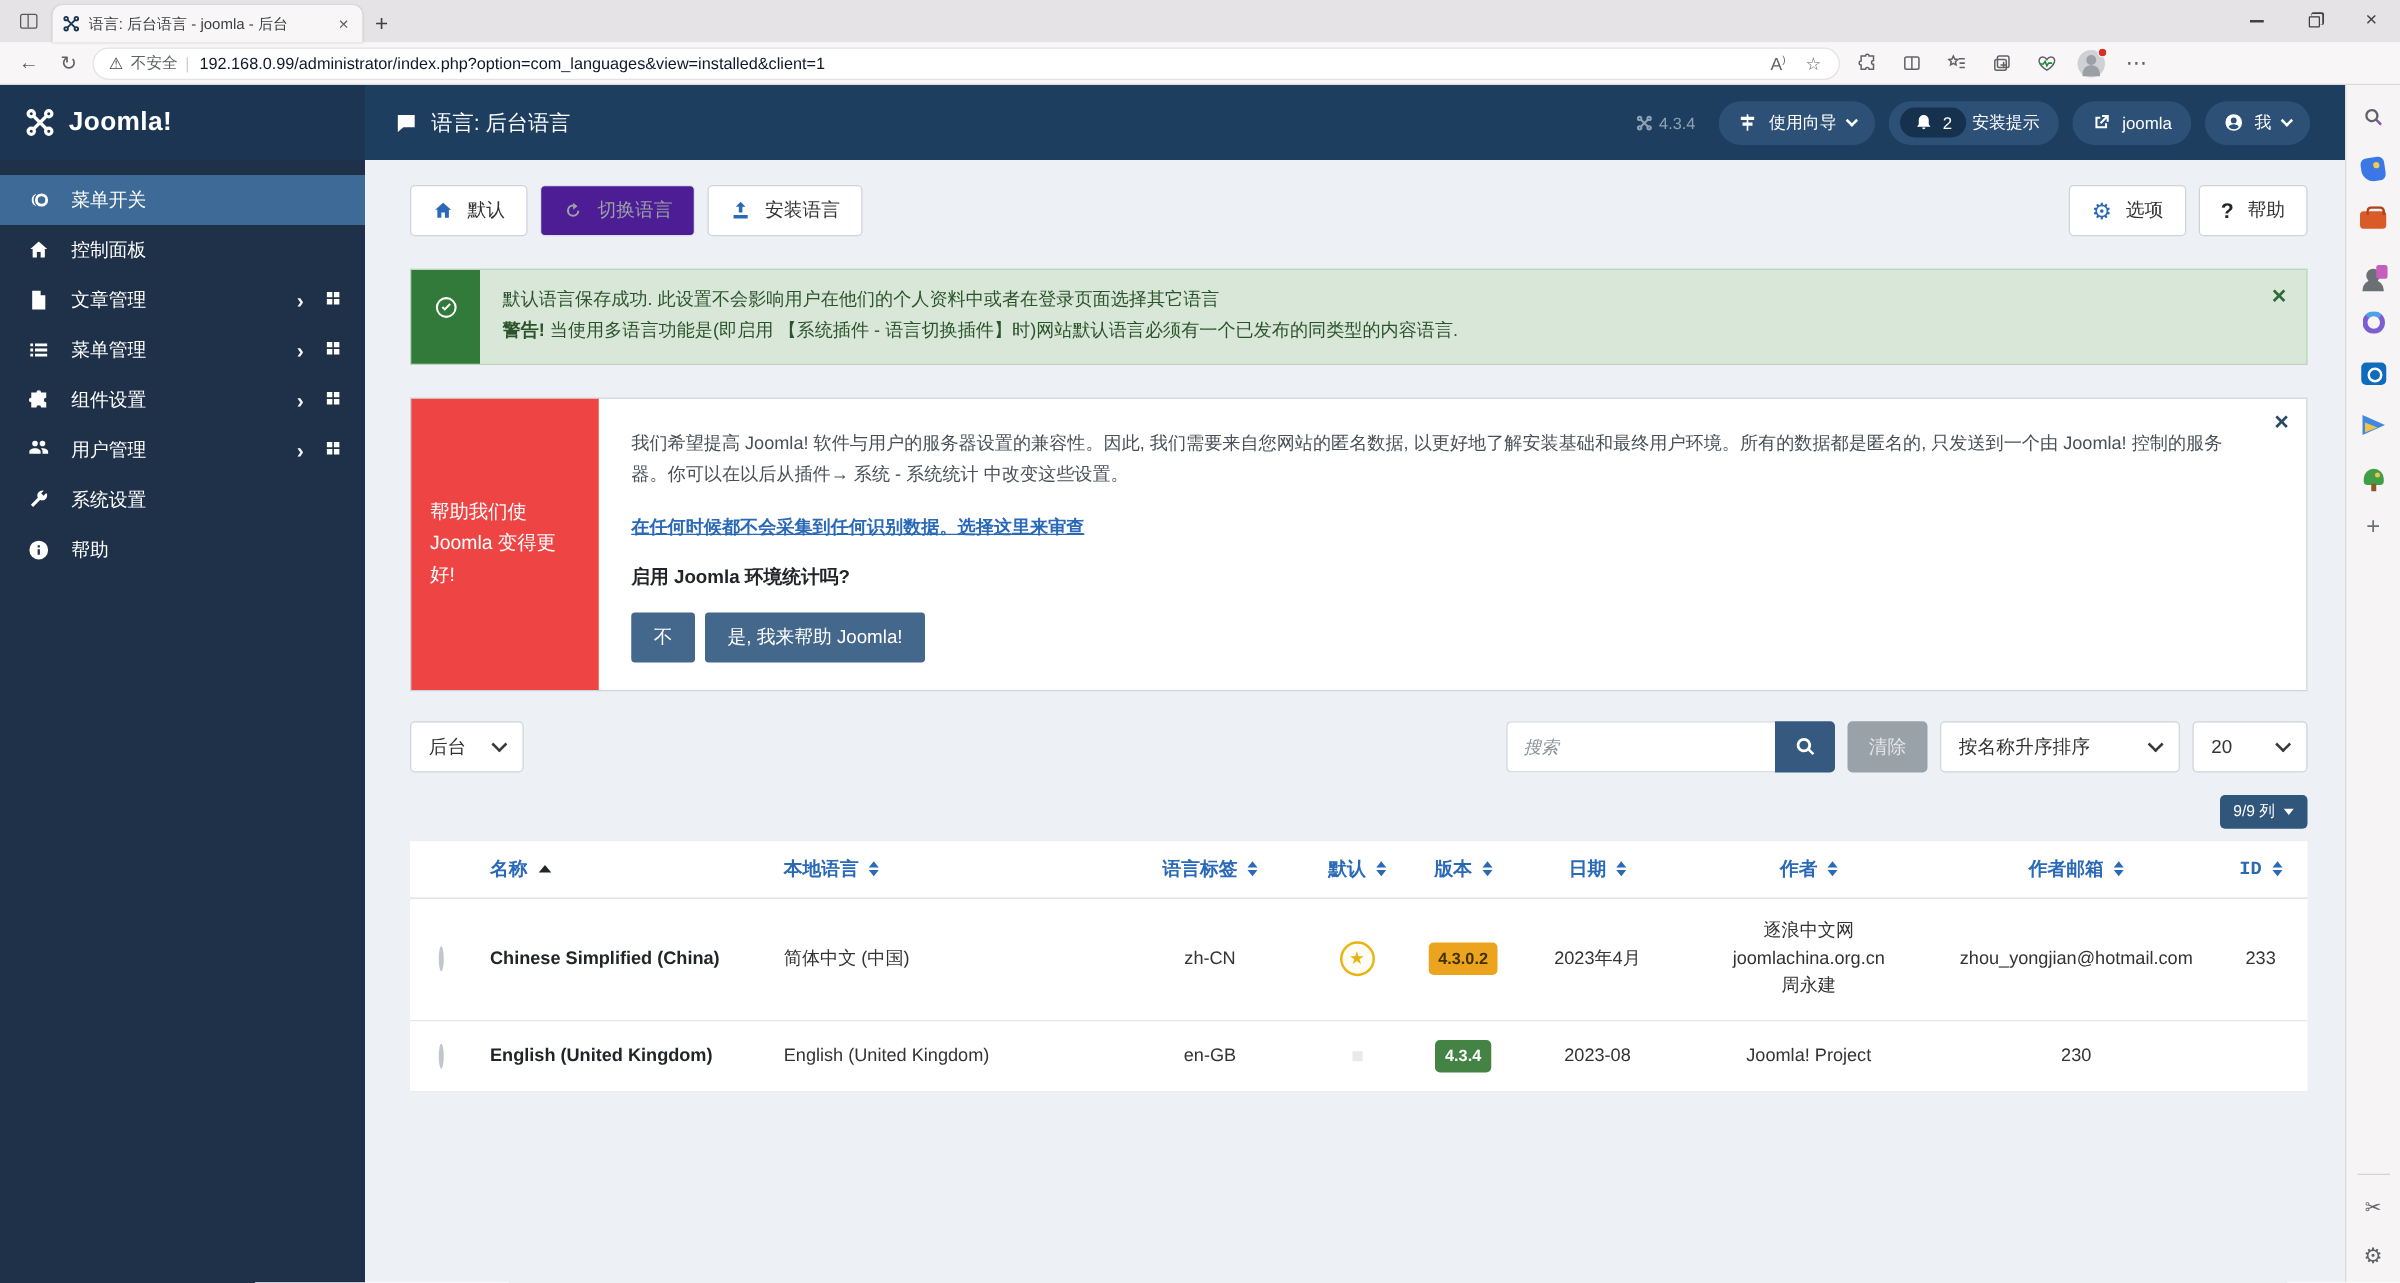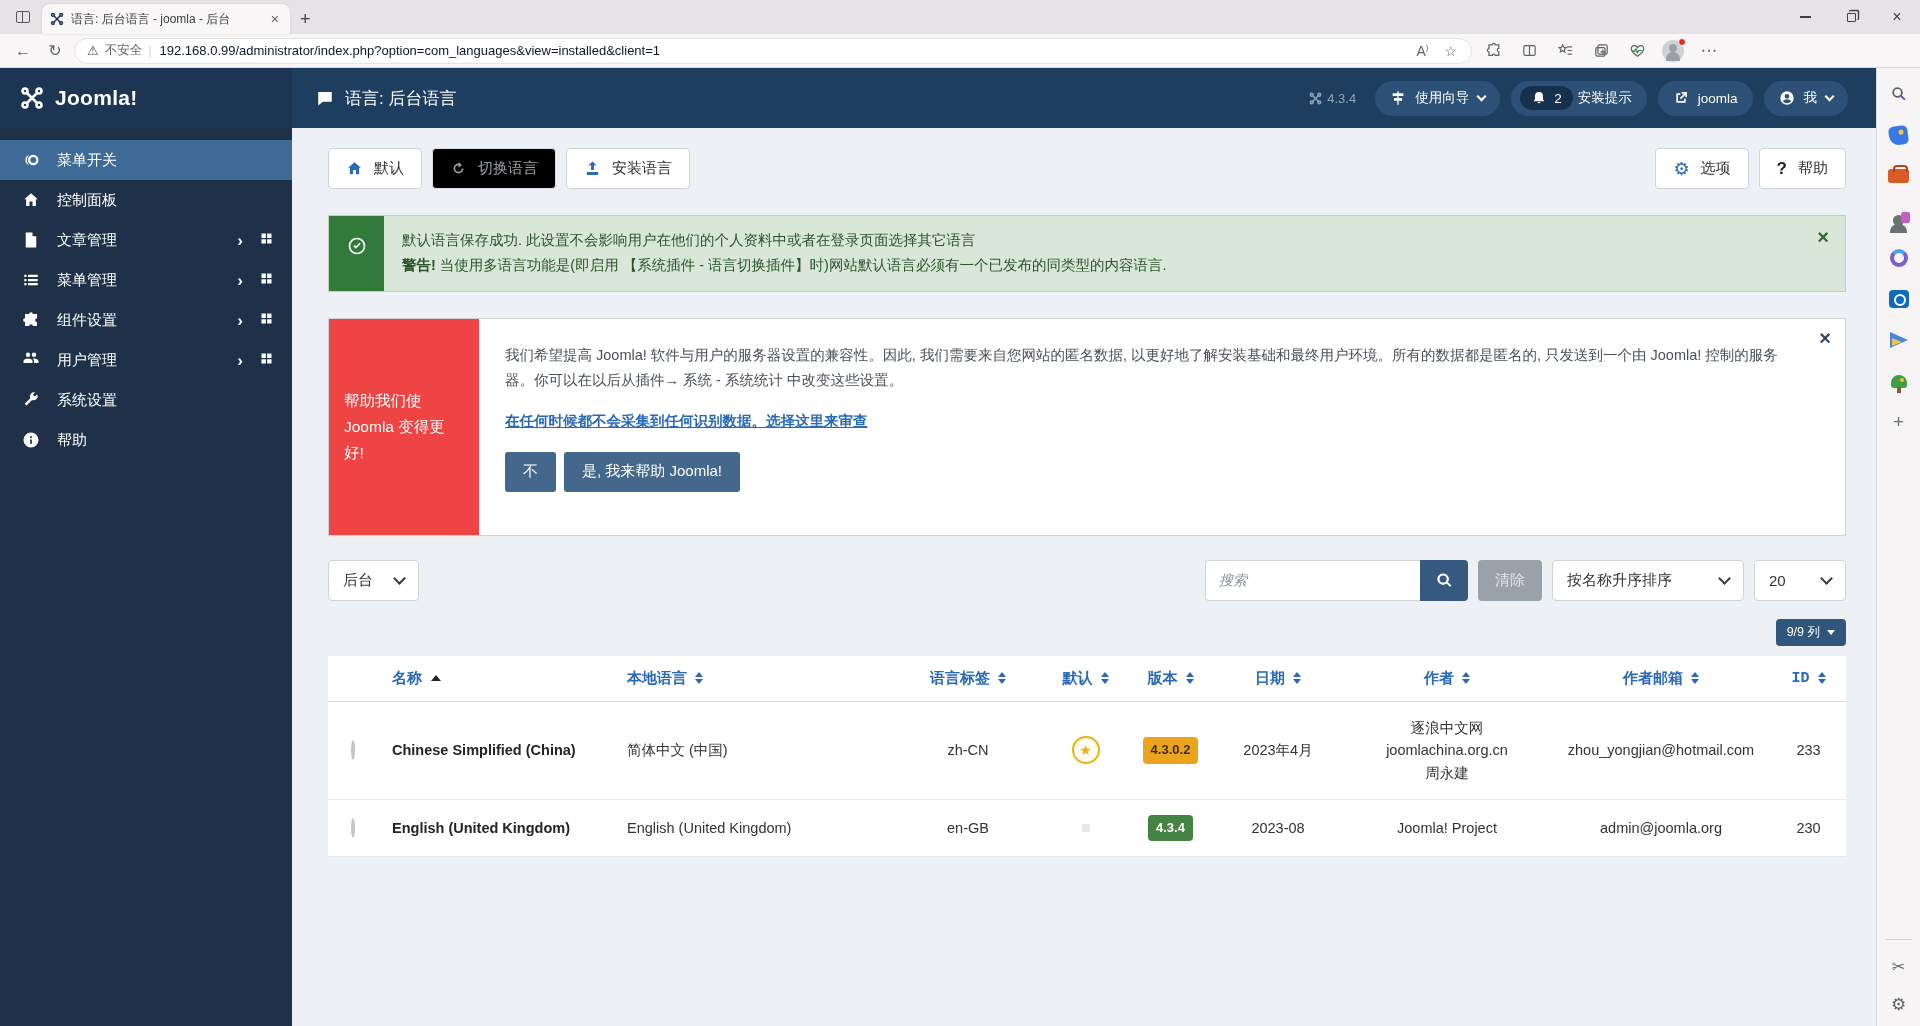--- a/index.html
+++ b/index.html
@@ -64,21 +64,21 @@
   .sitem .chv { font-size:17px; font-weight:700; line-height:1; opacity:.95; }
   .sitem .grid svg { width:15px; height:15px; }
 
   .content { flex:1; background:#edf1f6; padding:20px 30px 0 36px; min-width:0; }
 
   
   .tbrow { display:flex; align-items:center; margin-bottom:26px; }
   .tbgroup { display:flex; gap:10px; }
   .btn { height:41px; background:#fff; border:1px solid #ced4da; border-radius:4px; padding:0 17px; font-size:15px; color:#333; display:inline-flex; align-items:center; gap:11px; }
   .btn svg { width:17px; height:17px; fill:#2a69b8; }
-  .btn.disabled { background:#000000; color:#9aa0a6; border-color:#dcdfe3; }
+  .btn.disabled { background:#4c1d95; color:#9aa0a6; border-color:#dcdfe3; }
   .btn.disabled svg { fill:#9aa0a6; }
   .btn .qmark { color:#212529; font-weight:700; font-size:17px; }
   .tbright { margin-left:auto; display:flex; gap:10px; }
   .gear-glyph { color:#2a69b8; font-size:18px; line-height:1; }
 
   
   .alert { display:flex; background:#d8e7d8; border:1px solid #bcd4bc; margin-bottom:26px; }
   .alert-strip { width:55px; background:#327a3a; display:flex; align-items:flex-start; justify-content:center; padding-top:20px; }
   .alert-strip svg { width:20px; height:20px; fill:#fff; }
   .alert-body { flex:1; padding:12px 18px; color:#2c542c; font-size:14.5px; line-height:1.75; }
@@ -433,20 +433,21 @@
             <div><b>警告!</b><span> 当使用多语言功能是(即启用 【系统插件 - 语言切换插件】时)网站默认语言必须有一个已发布的同类型的内容语言.</span></div>
           </div>
           <span class="alert-close">×</span>
         </div>
 
         <div class="stats">
           <div class="stats-aside">帮助我们使 Joomla 变得更好!</div>
           <div class="stats-body">
             <p>我们希望提高 Joomla! 软件与用户的服务器设置的兼容性。因此, 我们需要来自您网站的匿名数据, 以更好地了解安装基础和最终用户环境。所有的数据都是匿名的, 只发送到一个由 Joomla! 控制的服务器。你可以在以后从插件→ 系统 - 系统统计 中改变这些设置。</p>
             <a class="stats-link">在任何时候都不会采集到任何识别数据。选择这里来审查</a>
+            <div class="stats-q">启用 Joomla 环境统计吗?</div>
             <div class="stats-btns">
               <button class="btn-dark">不</button>
               <button class="btn-dark">是, 我来帮助 Joomla!</button>
             </div>
           </div>
           <span class="stats-close">×</span>
         </div>
 
         <div class="filters">
           <div class="select">
@@ -569,21 +570,20 @@
 
           <div class="trow tr">
             <div class="td"><span class="radio"></span></div>
             <div class="td left name">English (United Kingdom)</div>
             <div class="td left">English (United Kingdom)</div>
             <div class="td">en-GB</div>
             <div class="td"><span class="gray-default"></span></div>
             <div class="td"><span class="vbadge success">4.3.4</span></div>
             <div class="td">2023-08</div>
             <div class="td">Joomla! Project</div>
-            <div class="td">admin@joomla.org</div>
             <div class="td">230</div>
           </div>
         </div>
 
       </div>
     </div>
   </div>
 
   <div class="edge-rail">
     <span class="rail-ic">

